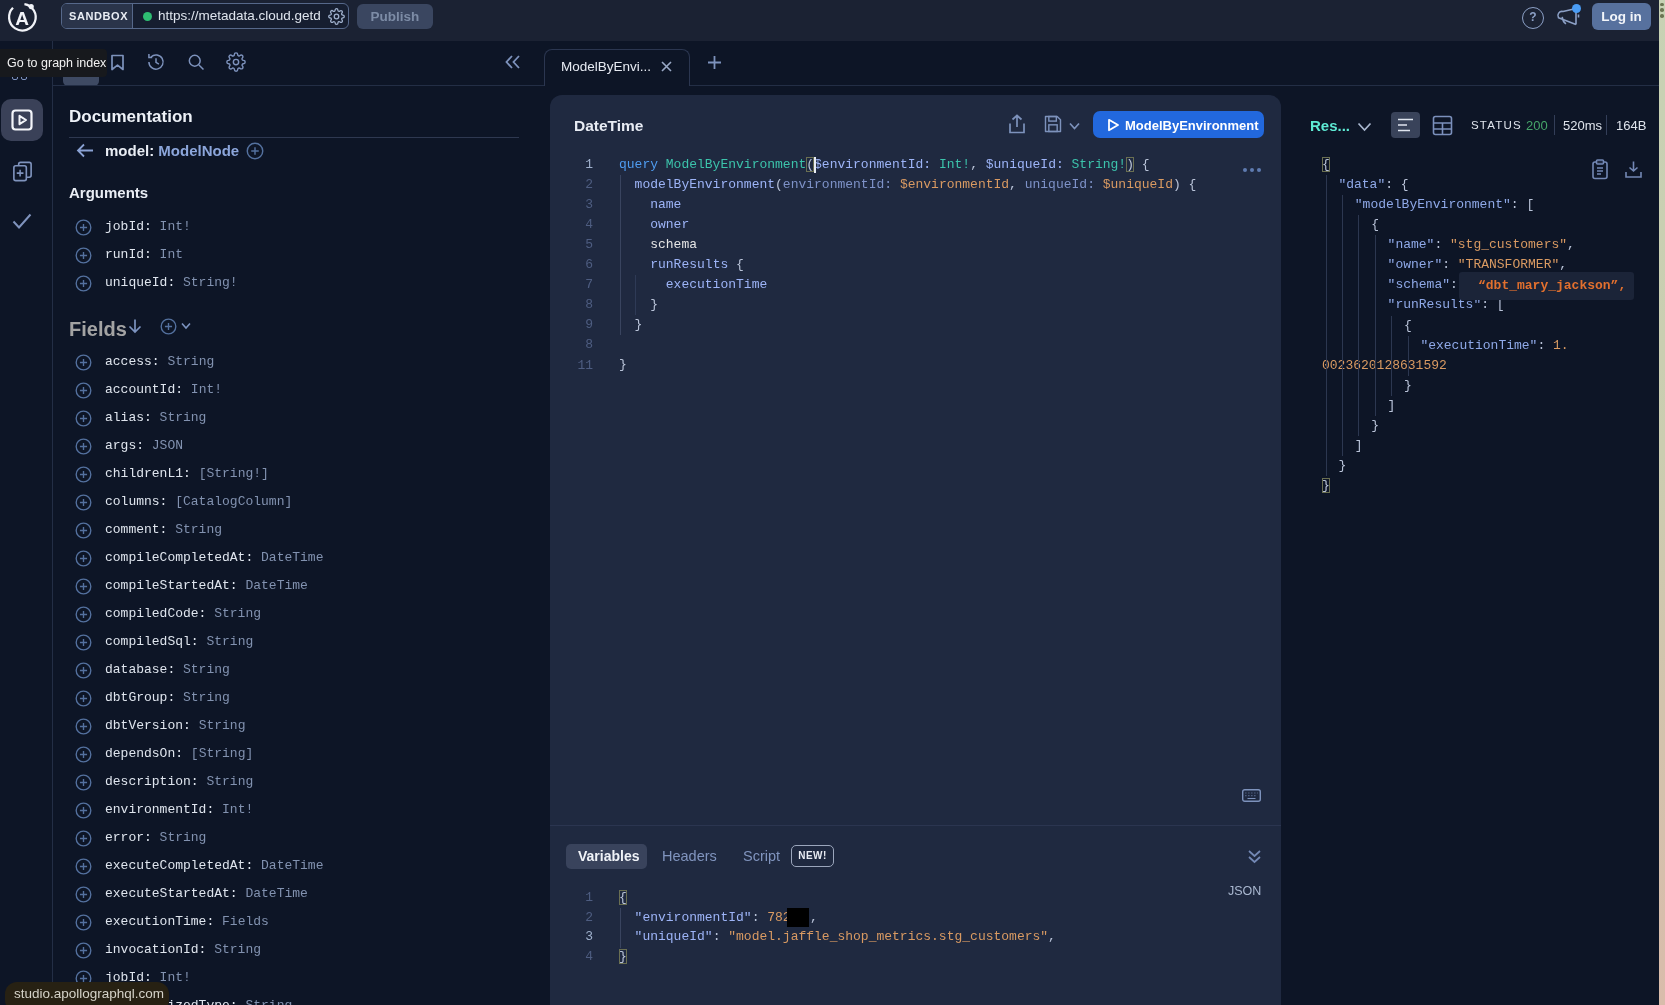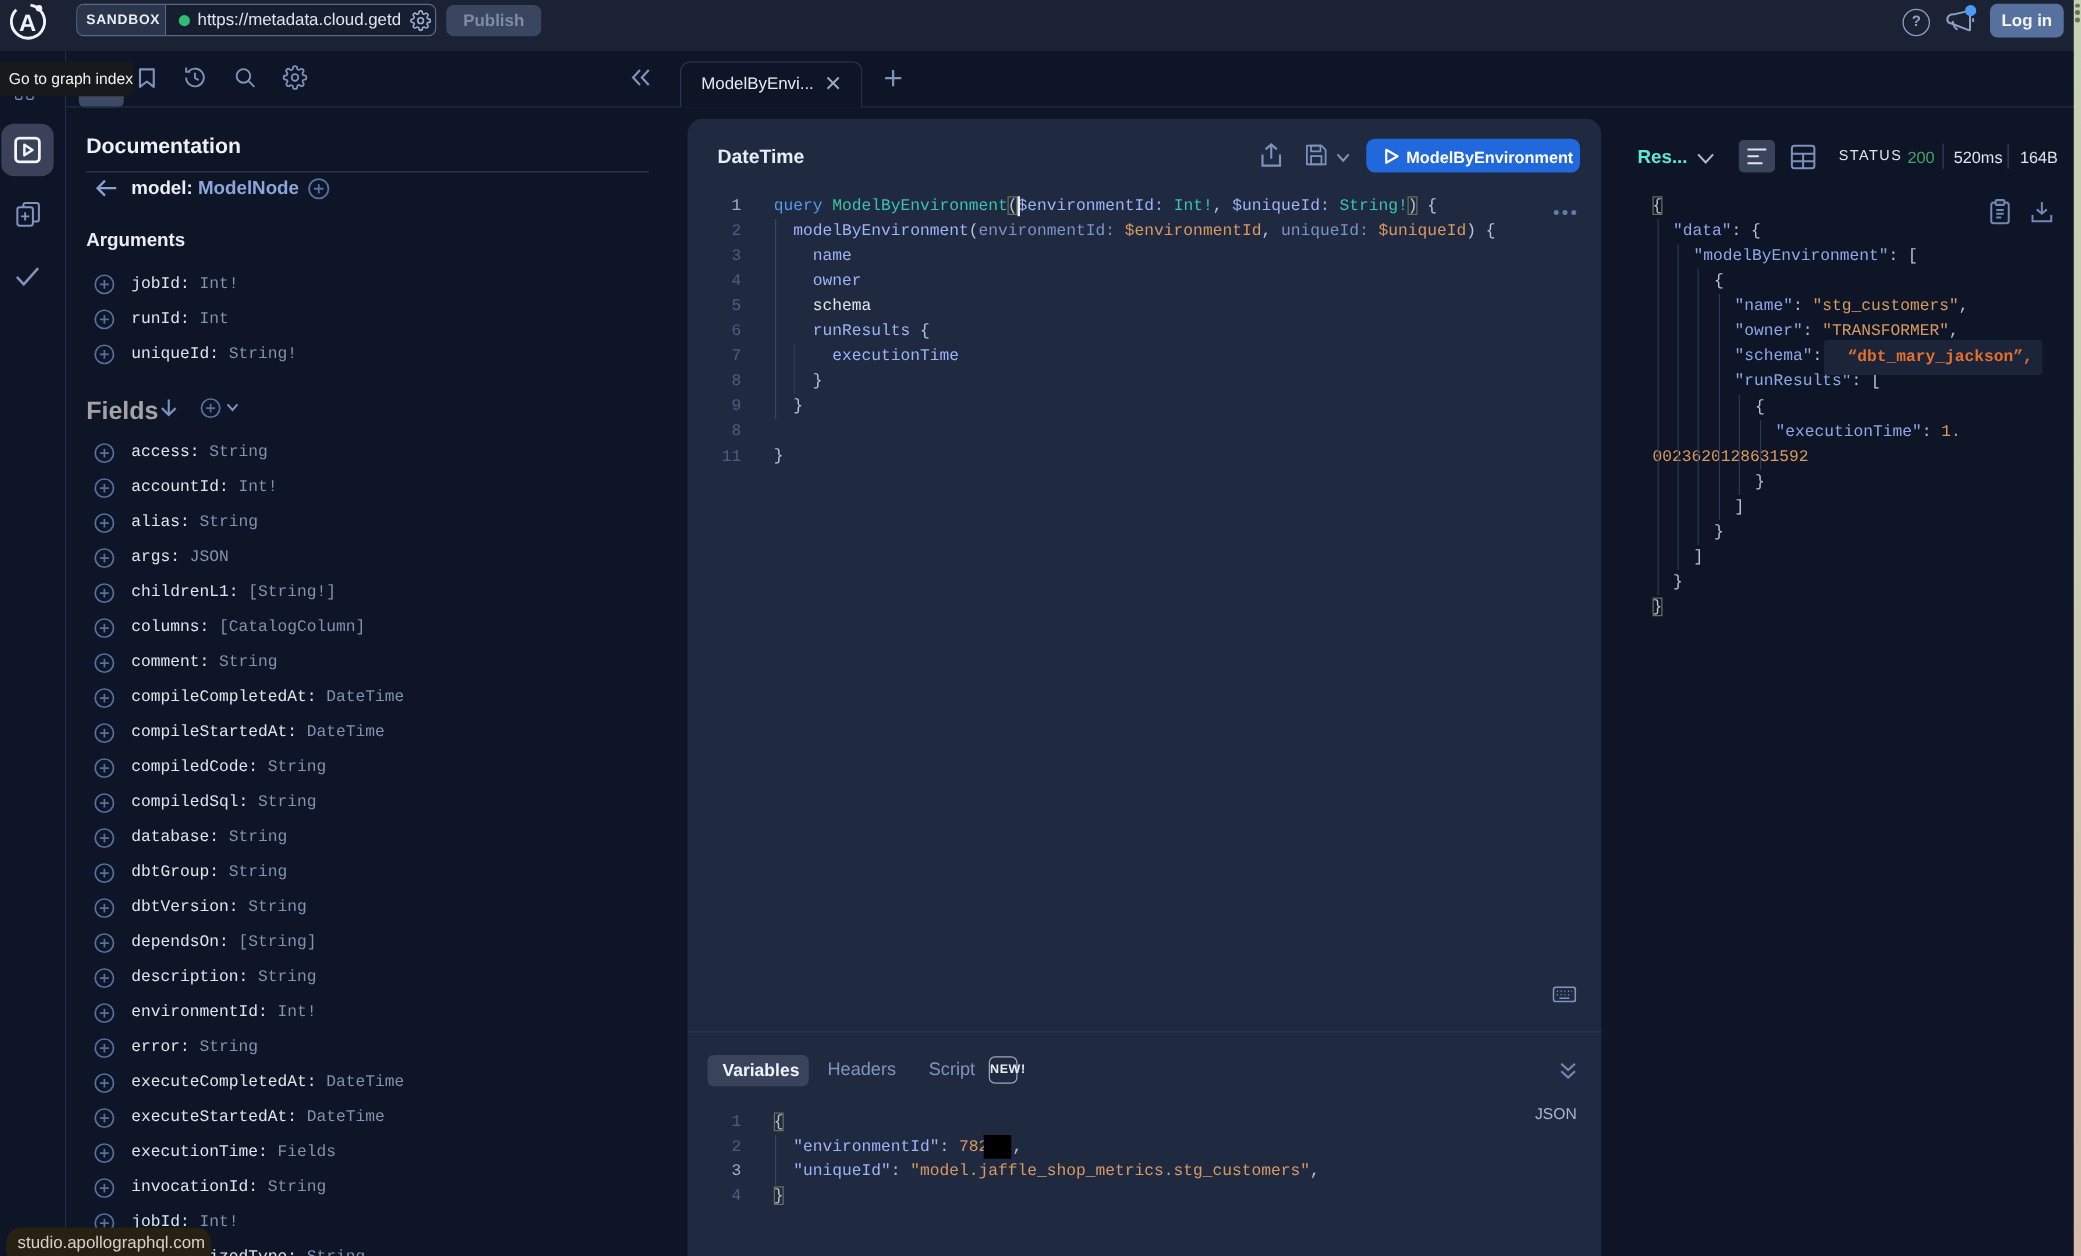--- a/index.html
+++ b/index.html
@@ -285,21 +285,21 @@
   </svg>
 <svg class="abs" style="left:1242px;top:789px" width="19" height="13" viewBox="0 0 19 13" fill="none" stroke="#7d92bc" stroke-width="1.4">
 <rect x="0.7" y="0.7" width="17.6" height="11.6" rx="2"></rect>
 <path d="M3.5 4 h.8 M6.5 4 h.8 M9.5 4 h.8 M12.5 4 h.8 M15 4 h.5 M3.5 6.7 h.8 M6.5 6.7 h.8 M9.5 6.7 h.8 M12.5 6.7 h.8 M5.5 9.5 h8" stroke-width="1.2"></path>
   </svg>
 <div class="abs" style="left:550px;top:825px;width:731px;height:1px;background:#2b3550"></div>
 <div class="abs" style="left:566px;top:844px;width:81px;height:25px;background:#39435c;border-radius:5px"></div>
 <div class="abs" style="left:578px;top:848px;font-size:14px;font-weight:bold;color:#f0f3f8">Variables</div>
 <div class="abs" style="left:662px;top:848px;font-size:14.5px;color:#8094be">Headers</div>
 <div class="abs" style="left:743px;top:848px;font-size:14.5px;color:#8094be">Script</div>
-<div class="abs" style="left:791px;top:845px;width:23px;height:22px;border:1.3px solid #9ba6bc;border-radius:5px;font-size:10px;font-weight:bold;letter-spacing:.5px;color:#e8ebf2;text-align:center;line-height:20px">NEW!</div>
+<div class="abs" style="left:791px;top:845px;width:43px;height:22px;border:1.3px solid #9ba6bc;border-radius:5px;font-size:10px;font-weight:bold;letter-spacing:.5px;color:#e8ebf2;text-align:center;line-height:20px">NEW!</div>
 <svg class="abs" style="left:1247px;top:849px" width="15" height="16" viewBox="0 0 15 16" fill="none" stroke="#7388b5" stroke-width="1.7">
 <path d="M2 2 L7.5 7 L13 2 M2 8 L7.5 13 L13 8"></path>
   </svg>
 <div class="abs" style="left:1228px;top:884px;font-size:12.5px;color:#aab8d0">JSON</div>
 <div class="ln" style="left:563px;top:888px;color:#4e5d81">1</div>
 <div class="ln" style="left:563px;top:907.7px;color:#4e5d81">2</div>
 <div class="ln" style="left:563px;top:927.4px;color:#9fb0cc">3</div>
 <div class="ln" style="left:563px;top:947.1px;color:#4e5d81">4</div>
 <div class="mono abs" style="left:619px;top:888px"><span style="color:#b9c3d8;outline:1px solid #6a6f52;outline-offset:-1px">{</span></div>
 <div class="mono abs" style="left:619px;top:907.7px"><span style="color:#b9c3d8">&nbsp;&nbsp;</span><span style="color:#9db4f7">"environmentId"</span><span style="color:#b9c3d8">:&nbsp;</span><span style="color:#d99a62">782</span></div>

